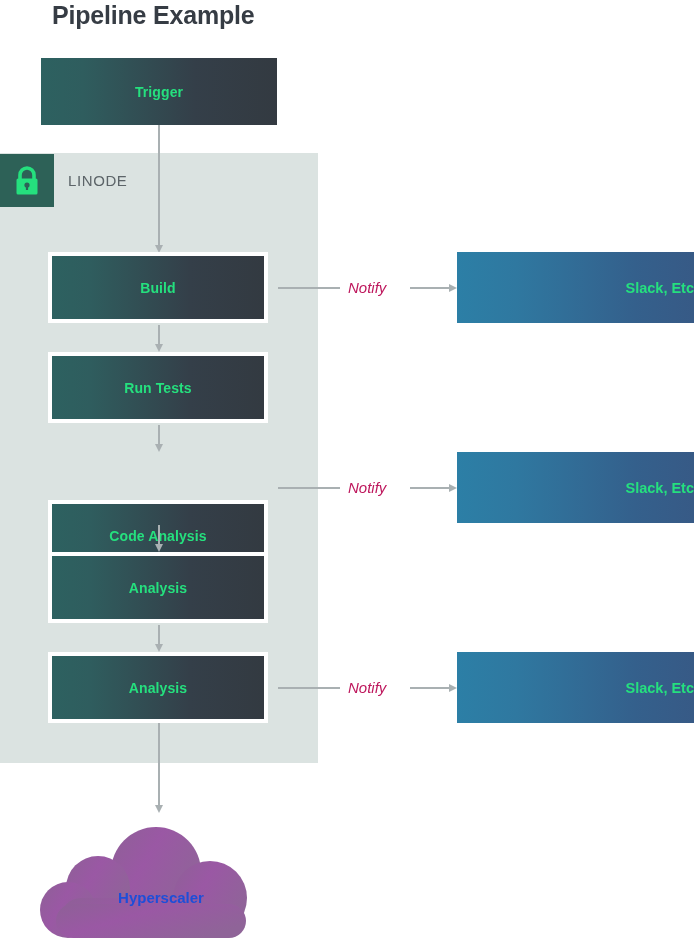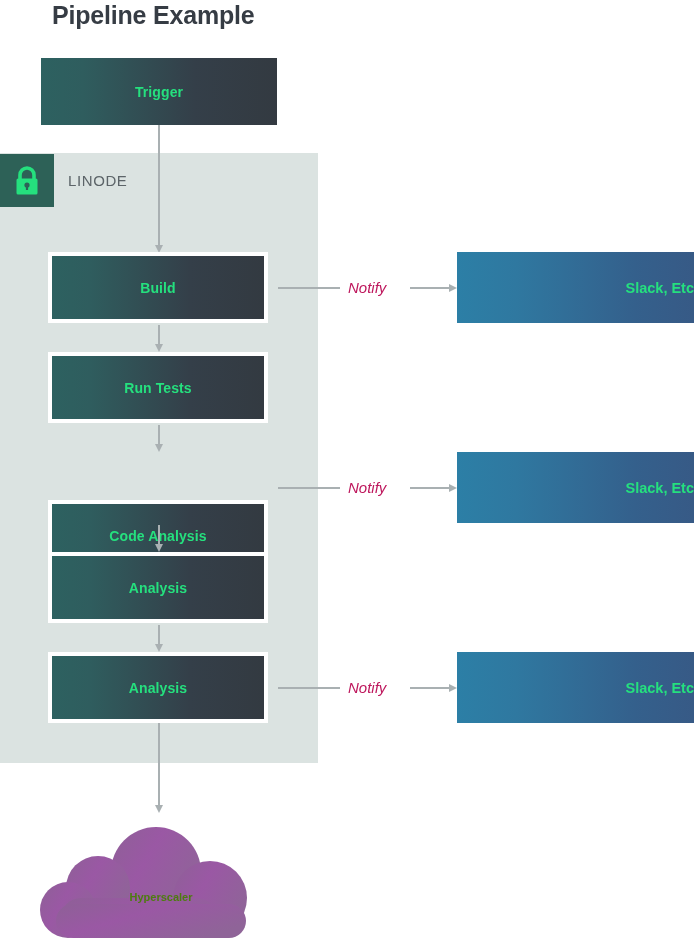--- a/index.html
+++ b/index.html
@@ -155,22 +155,22 @@
   }
   .cloud-label {
     position: absolute;
     left: 0;
     top: 0;
     width: 266px;
     height: 124px;
     display: flex;
     align-items: center;
     justify-content: center;
-    color: #4d7c0f;
-    font-size: 11px;
+    color: #1d4ed8;
+    font-size: 15px;
     font-weight: bold;
     padding-top: 30px;
     box-sizing: border-box;
     pointer-events: none;
   }
 </style>
 </head>
 <body>
 
 <div id="canvas">

